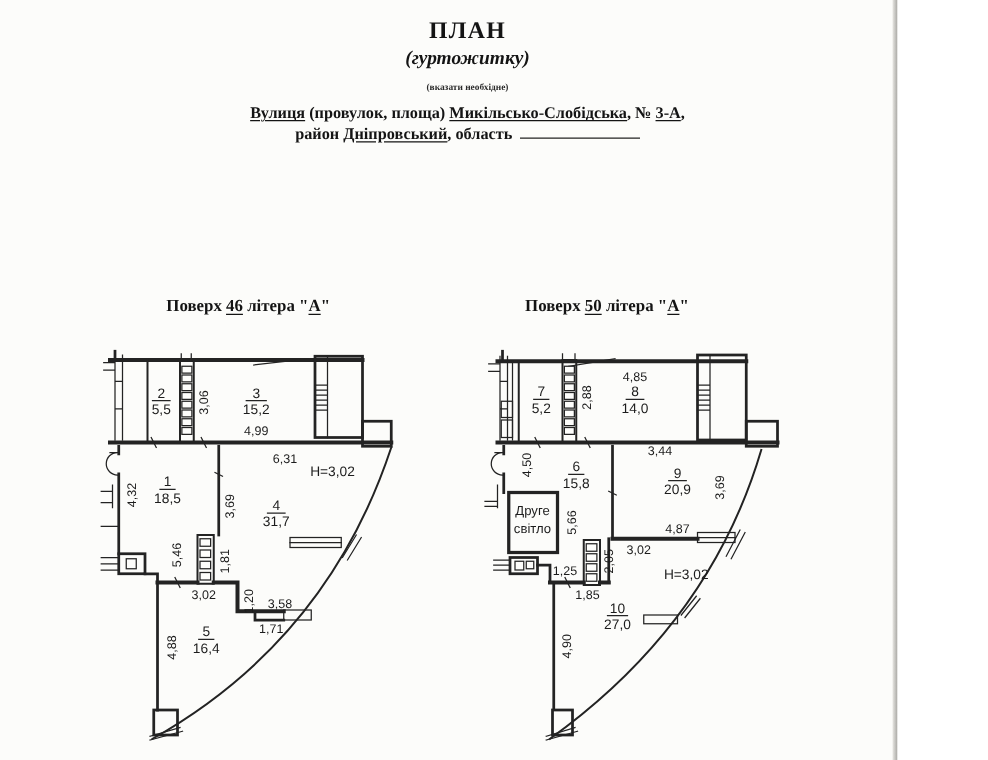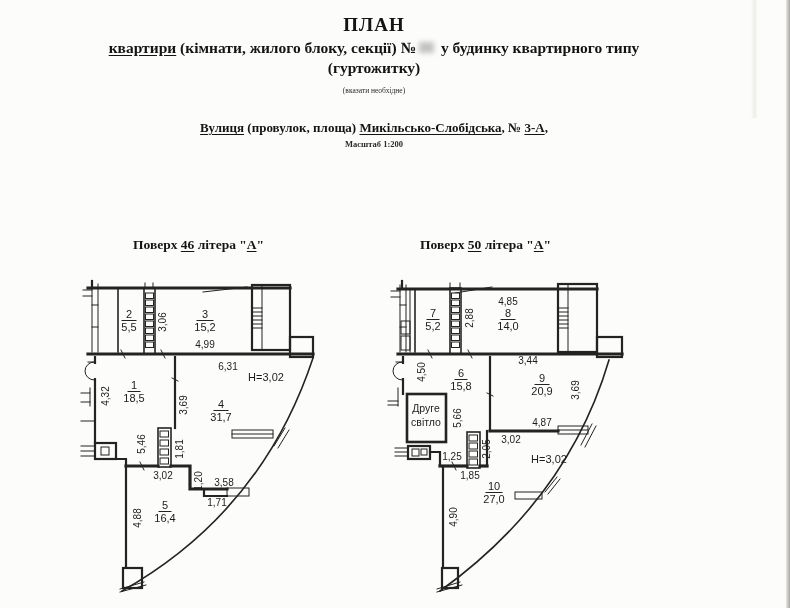--- a/index.html
+++ b/index.html
@@ -1,24 +1,24 @@
 <!DOCTYPE html>
 <html><head>
 <meta charset="utf-8">
 <style>
   html,body{margin:0;padding:0;background:#ffffff;}
-  .page{position:relative;width:790px;height:608px;background:#fcfcfa;overflow:hidden;
+  .page{position:relative;width:718px;height:608px;background:#fcfcfa;overflow:hidden;
         font-family:"Liberation Serif",serif;color:#141414;}
   
   .header{position:absolute;left:0;top:0;width:748px;text-align:center;}
   .t1{margin-top:14px;font-size:19px;font-weight:bold;letter-spacing:1px;}
   .t2{margin-top:3px;font-size:15.5px;font-weight:bold;white-space:nowrap;}
-  .t3{margin-top:2px;font-size:15.5px;font-weight:bold;}
-  .note{margin-top:9px;font-size:7.5px;font-weight:normal;color:#2a2a2a;}
-  .addr{margin-top:24px;font-size:13px;font-weight:bold;line-height:17px;}
+  .t3{margin-top:2px;font-size:15.5px;font-weight:bold;font-style:italic;}
+  .note{margin-top:9px;font-size:7.5px;font-weight:bold;color:#2a2a2a;}
+  .addr{margin-top:7px;font-size:13px;font-weight:bold;line-height:17px;}
   .scale{margin-top:3px;font-size:8.5px;font-weight:bold;color:#2a2a2a;}
   .u{text-decoration:underline;text-underline-offset:2px;}
   .blur-no{display:inline-block;width:15px;height:11px;background:#c2c2c0;
            filter:blur(2.5px);vertical-align:baseline;margin:0 3px;}
   .blank-line{display:inline-block;width:96px;height:12px;border-bottom:1.4px solid #222;
               margin-left:6px;vertical-align:baseline;}
   
   .plan-title{position:absolute;top:237px;font-size:13.5px;font-weight:bold;white-space:nowrap;}
   .pt-left{left:133px;} .pt-right{left:420px;}
   
@@ -41,27 +41,26 @@
   .scan-crease{position:absolute;left:751px;top:0;width:7px;height:118px;opacity:.45;
                background:linear-gradient(to right,rgba(0,0,0,0),#dddcd7,rgba(0,0,0,0));}
 </style>
 </head>
 <body>
 
 <div class="page">
 
   <div class="header">
     <div class="t1">ПЛАН</div>
-    <div class="t2"><span class="u">квартири</span><span> (кімнати, жилого блоку, секції) №</span><span class="blur-no"></span><span> у будинку квартирного типу</span></div>
     <div class="t3">(гуртожитку)</div>
     <div class="note">(вказати необхідне)</div>
     <div class="addr">
       <div><span class="u">Вулиця</span><span> (провулок, площа) </span><span class="u">Микільсько-Слобідська</span><span>, № </span><span class="u">3-А</span><span>,</span></div>
+      <div><span>район </span><span class="u">Дніпровський</span><span>, область</span><span class="blank-line"></span></div>
     </div>
-    <div class="scale">Масштаб 1:200</div>
   </div>
 
   <div class="plan-title pt-left"><span>Поверх </span><span class="u">46</span><span> літера "</span><span class="u">А</span><span>"</span></div>
   <div class="plan-title pt-right"><span>Поверх </span><span class="u">50</span><span> літера "</span><span class="u">А</span><span>"</span></div>
 
   <svg width="790" height="608" viewBox="0 0 790 608">
 
     <g>
       <path class="w2" d="M92,281 V288"></path>
       <path class="w1" d="M145,283 V288 M153,283 V288"></path>

